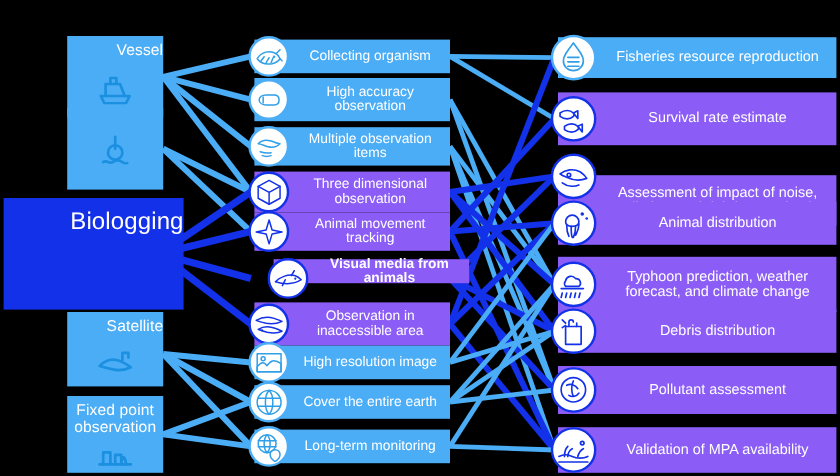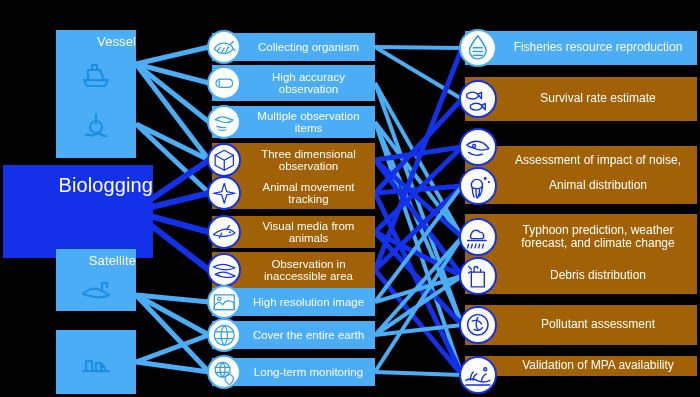--- a/index.html
+++ b/index.html
@@ -14,21 +14,21 @@
   .srcbox.main{background:#1331E8;}
   .srcbox .cap{font-size:13px;line-height:14px;text-align:center;padding-top:5px;letter-spacing:.1px;}
   .srcbox.main .cap{font-size:20px;line-height:22px;padding-top:9px;}
   .srcbox .pic{flex:1;width:100%;display:flex;align-items:center;justify-content:center;}
 
   
   .row{position:absolute;display:flex;align-items:center;}
   .bar{position:absolute;left:0;top:0;height:100%;display:flex;align-items:center;
        justify-content:center;color:#fff;text-align:center;box-sizing:border-box;}
   .bar.lt{background:#4BADF5;}
-  .bar.dk{background:#a16207;}
+  .bar.dk{background:#8b5cf6;}
   .bar span{display:block;width:100%;}
   .mid .bar span{padding-left:34px;padding-right:4px;font-size:11.5px;line-height:12.5px;}
   .rgt .bar span{padding-left:40px;padding-right:6px;font-size:12px;line-height:13.5px;}
 
   .circ{position:absolute;border-radius:50%;background:#fff;
         display:flex;align-items:center;justify-content:center;z-index:6;box-sizing:border-box;}
   .circ.lt{border:2px solid #4BADF5;}
   .circ.dk{border:2px solid #1331E8;}
   .circ svg{display:block;}
 </style>
@@ -102,30 +102,31 @@
       <div class="srcbox main" style="left: 3px; top: 165px; width: 130px; height: 93px; padding-left: 20px;">
         <div class="cap">Biologging</div>
         <div class="pic">
           <svg viewBox="0 2 32 26" width="64" height="39.68" fill="none" stroke="#1331E8" stroke-width="2.2" stroke-linecap="round" stroke-linejoin="round">
             <path d="M3 18c3-5 9-8 15-6 4 1 7 4 8 6-3 3-9 5-15 4-4-1-7-3-8-4z"></path>
             <path d="M26 18l3-3v7z"></path>
             <circle cx="8" cy="16" r="1.2" fill="#1331E8" stroke="none"></circle>
           </svg>
         </div>
       </div>
-      <div class="srcbox" style="left: 56px; top: 249px; width: 80px; height: 62px;">
+      <div class="srcbox" style="left: 56px; top: 260px; width: 80px; height: 62px;">
         <div class="cap">Satellite</div>
         <div class="pic">
           <svg viewBox="0 2 32 26" width="42" height="26.04" fill="none" stroke="#1b8fe0" stroke-width="2.2" stroke-linecap="round" stroke-linejoin="round">
             <path d="M3 20c4-4 9-6 14-5 5 1 9 4 12 6-4 2-9 3-14 2-5-1-9-2-12-3z"></path>
             <path d="M22 15V9M22 9h5v4"></path>
           </svg>
         </div>
       </div>
       <div class="srcbox" style="left: 56px; top: 330px; width: 80px; height: 64px;">
+        <div class="cap">Fixed point observation</div>
         <div class="pic">
           <svg viewBox="0 2 32 26" width="42" height="26.04" fill="none" stroke="#1b8fe0" stroke-width="2.2" stroke-linecap="round" stroke-linejoin="round">
             <path d="M3 24h26"></path>
             <path d="M6 24V14h6v10M16 24v-8h5v8M25 24c0-4-2-6-2-6s-2 2-2 6"></path>
           </svg>
         </div>
       </div>
     </div>
   <div id="midLayer">
       <div class="row mid" style="left: 212px; top: 33px; width: 163px; height: 28px;">
@@ -178,21 +179,21 @@
       <div class="row mid" style="left: 212px; top: 177px; width: 163px; height: 32px;">
         <div class="bar dk" style="width: 163px;">
           <span>Animal movement tracking</span>
         </div>
         <div class="circ dk" style="left: -5px; top: -1px; width: 34px; height: 34px;">
           <svg viewBox="0 0 32 32" width="26.52" height="26.52" fill="none" stroke="#1331E8" stroke-width="1.5" stroke-linecap="round" stroke-linejoin="round">
             <path d="M16 4l3 10 10 2-10 2-3 10-3-10-10-2 10-2z"></path>
           </svg>
         </div>
       </div>
-      <div class="row mid" style="left: 212px; top: 216px; width: 163px; height: 32px;">
+      <div class="row mid" style="left: 228px; top: 216px; width: 163px; height: 20px; font-weight: bold;">
         <div class="bar dk" style="width: 163px;">
           <span>Visual media from animals</span>
         </div>
         <div class="circ dk" style="left: -5px; top: -1px; width: 34px; height: 34px;">
           <svg viewBox="0 0 32 32" width="26.52" height="26.52" fill="none" stroke="#1331E8" stroke-width="1.5" stroke-linecap="round" stroke-linejoin="round">
             <path d="M3 19c5-5 13-8 20-6 3 1 5 3 6 4-3 2-8 4-14 4-5 0-9-1-12-2z"></path>
             <path d="M19 13l3-5M13 17l-3 6"></path>
             <circle cx="23" cy="16" r="1.1" fill="#1331E8" stroke="none"></circle>
           </svg>
         </div>
@@ -323,21 +324,21 @@
         <div class="bar dk" style="width: 232px;">
           <span>Pollutant assessment</span>
         </div>
         <div class="circ dk" style="left: -6px; top: 1px; width: 38px; height: 38px;">
           <svg viewBox="0 0 32 32" width="29.64" height="29.64" fill="none" stroke="#1331E8" stroke-width="1.5" stroke-linecap="round" stroke-linejoin="round">
             <circle cx="16" cy="16" r="11"></circle>
             <path d="M10 12c4-2 8 0 10 3M12 21c3 2 7 1 9-2M16 8c-2 4-2 10 0 14"></path>
           </svg>
         </div>
       </div>
-      <div class="row rgt" style="left: 465px; top: 356px; width: 232px; height: 20px;">
+      <div class="row rgt" style="left: 465px; top: 356px; width: 232px; height: 38px;">
         <div class="bar dk" style="width: 232px;">
           <span>Validation of MPA availability</span>
         </div>
         <div class="circ dk" style="left: -6px; top: 0px; width: 38px; height: 38px;">
           <svg viewBox="0 0 32 32" width="29.64" height="29.64" fill="none" stroke="#1331E8" stroke-width="1.5" stroke-linecap="round" stroke-linejoin="round">
             <path d="M3 22c4-2 8-2 12 0s10 2 14 0"></path>
             <path d="M3 27h26"></path>
             <path d="M8 22c0-4 1-7 3-9M11 22c0-3 2-6 4-7M20 22c1-4 3-6 5-7"></path>
             <circle cx="24" cy="10" r="1.6"></circle>
           </svg>

